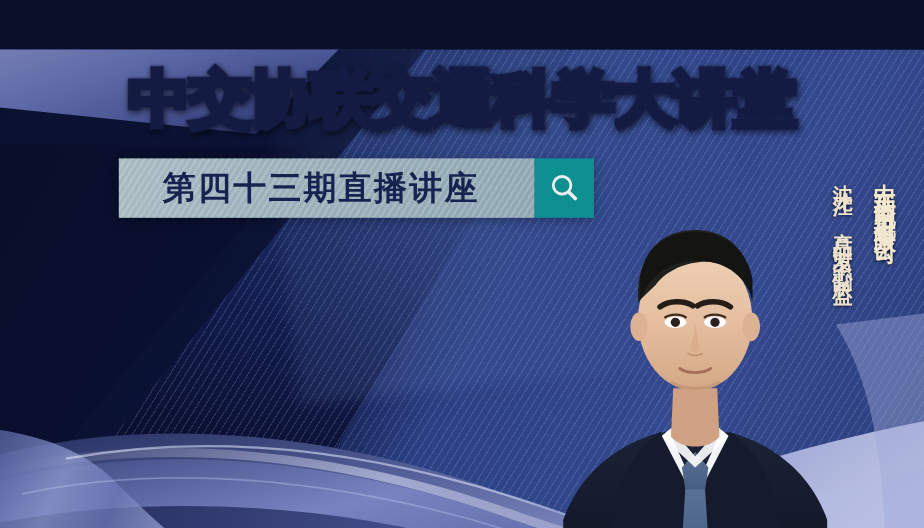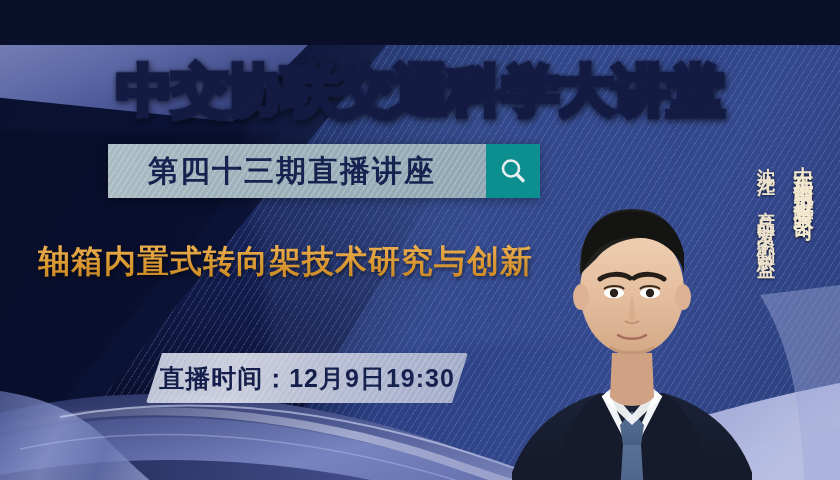--- a/index.html
+++ b/index.html
@@ -399,21 +399,19 @@
   <div class="subtitle-bar">
     <div class="sb-text">第四十三期直播讲座</div>
     <div class="sb-icon">
       <svg width="30" height="30" viewBox="0 0 30 30" aria-hidden="true">
         <circle cx="13" cy="12.5" r="8" fill="none" stroke="#e9eef0" stroke-width="2.6"></circle>
         <line x1="19" y1="18.5" x2="25" y2="24.5" stroke="#e9eef0" stroke-width="3.4" stroke-linecap="round"></line>
       </svg>
     </div>
   </div>
 
-  <div class="lecture-title">轴箱内置式转向架技术研究与创新</div>
-
-  <div class="time-pill">直播时间：12月9日19:30</div>
+
 
   <div class="v-col v-company">中车株洲电力机车有限公司</div>
   <div class="v-col v-speaker">沈龙江 产品研发中心副总监</div>
 
 
 </div>
 
 </body></html>

